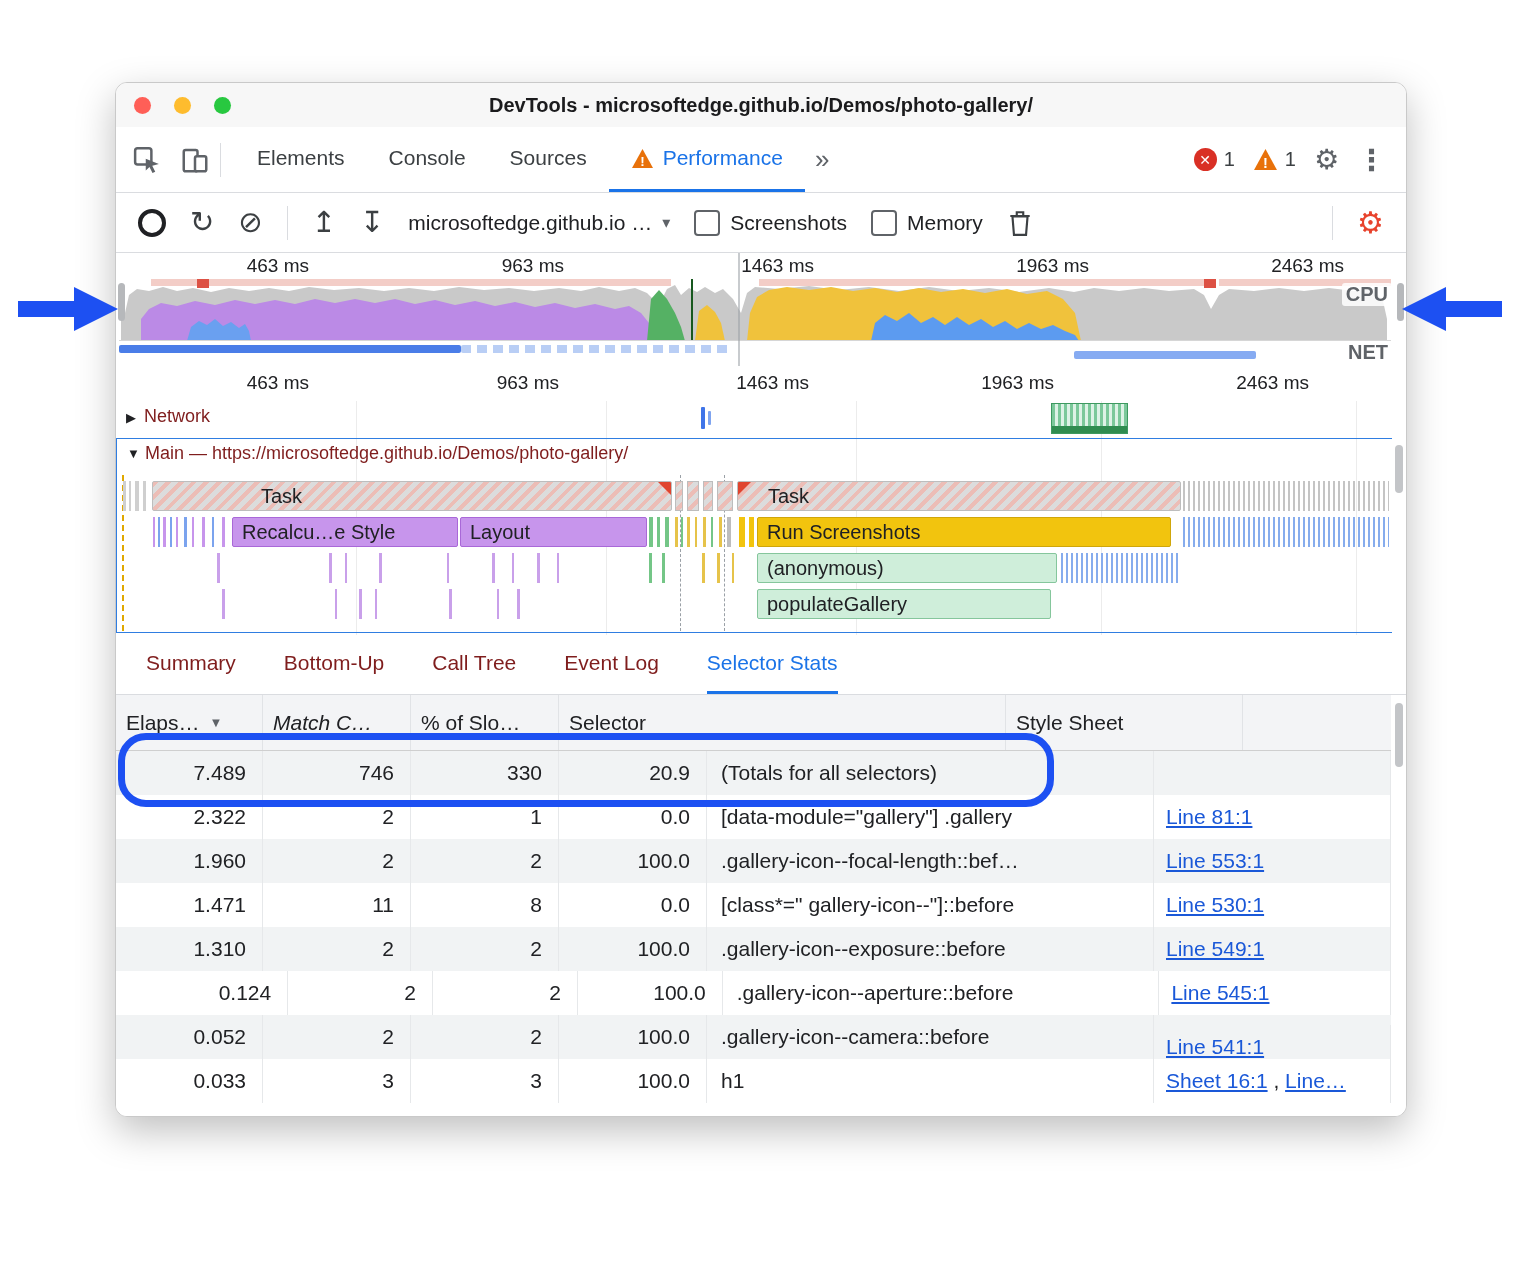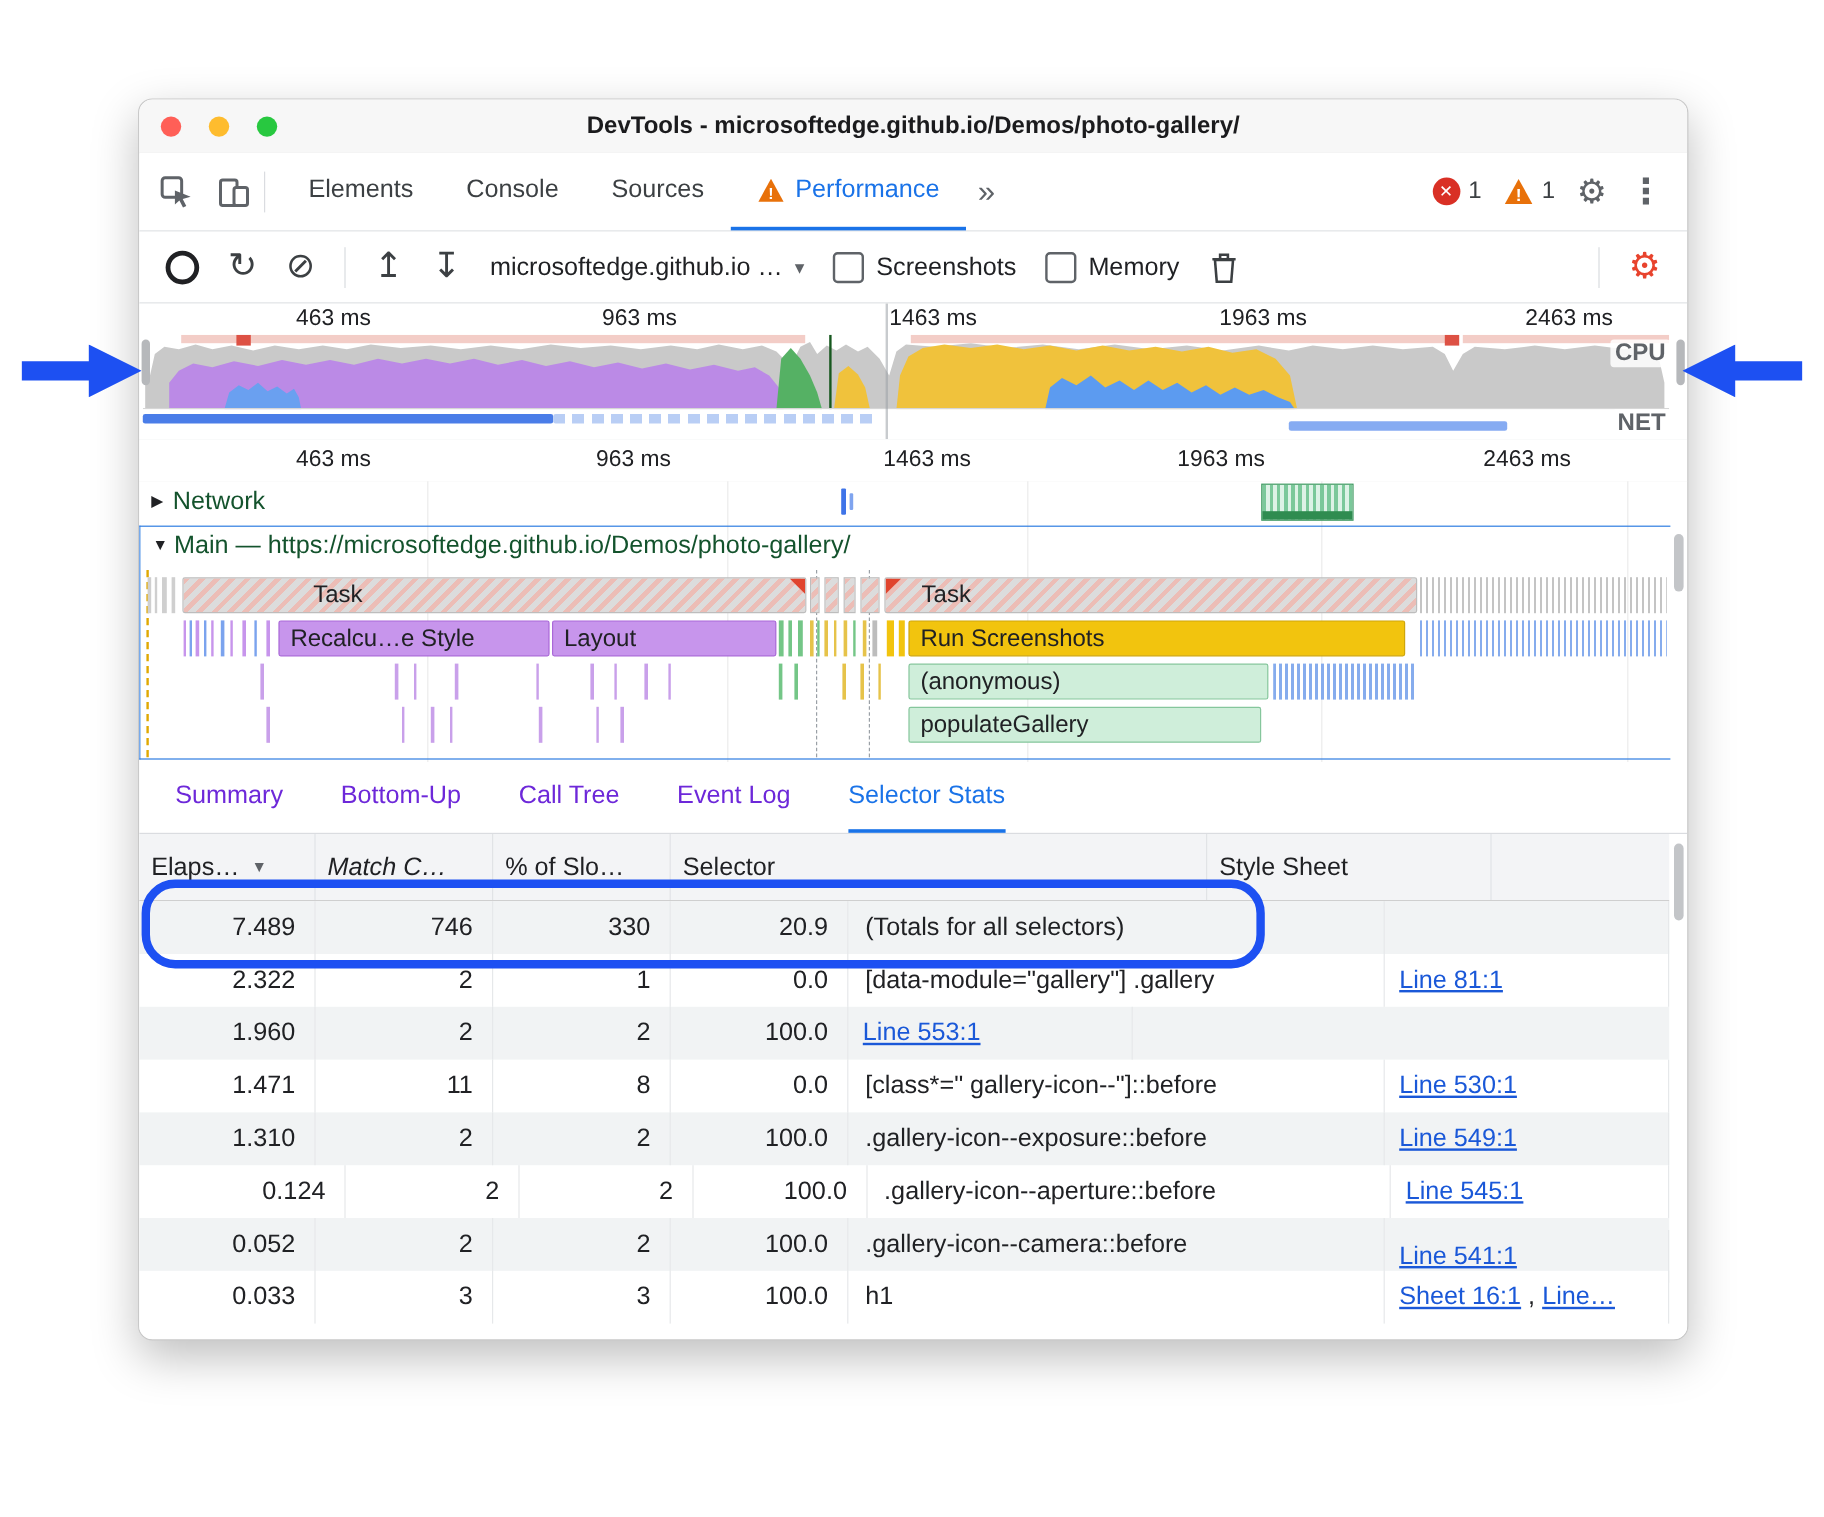--- a/index.html
+++ b/index.html
@@ -52,21 +52,21 @@
   .ov-pill{position:absolute;width:7px;height:38px;border-radius:4px;background:#b6b8bb;top:30px;}
   .ov-divider{position:absolute;left:622px;top:0;width:2px;height:113px;background:#9aa0a6;opacity:.55;}
   .netbar{position:absolute;height:8px;border-radius:2px;}
   
   .ruler{position:absolute;left:0;top:283px;width:100%;height:35px;background:#fff;border-bottom:1px solid #e6e6e6;}
   .ruler .tick{top:6px;}
   
   .tracks{position:absolute;left:0;top:318px;width:100%;height:234px;background:#fff;}
   .gline{position:absolute;top:0;width:1px;height:234px;background:#ececec;}
   .netrow{position:absolute;left:0;top:0;width:100%;height:37px;}
-  .rowlabel{position:absolute;left:28px;top:5px;font-size:21px;color:#14532d;font-weight:500;}
+  .rowlabel{position:absolute;left:28px;top:5px;font-size:18px;color:#7f1d1d;font-weight:500;}
   .disc{position:absolute;left:10px;top:9px;font-size:13px;color:#202124;}
   .net-activity{position:absolute;left:935px;top:2px;width:77px;height:31px;border:1px solid #3d9960;box-sizing:border-box;
     background:repeating-linear-gradient(90deg,#7bc89a 0 3px,#ddf2e6 3px 6px);}
   .net-activity:after{content:"";position:absolute;left:0;bottom:0;width:100%;height:7px;background:#2f8c50;}
   .netmark{position:absolute;background:#3f74e8;border-radius:1px;}
   .main-section{position:absolute;left:0;top:37px;width:1276px;height:195px;border:1px solid #2f7de1;border-right:none;box-sizing:border-box;}
   .flame{position:absolute;left:0;top:36px;width:1275px;height:156px;}
   .fbar{position:absolute;height:30px;line-height:29px;font-size:20px;color:#202124;border-radius:2px;
     box-sizing:border-box;padding-left:9px;white-space:nowrap;overflow:hidden;}
   .task-bar{background:repeating-linear-gradient(135deg,#ecbdb6 0 4px,#dcdcdc 4px 9px);border:1px solid #bdbdbd;}
@@ -77,21 +77,21 @@
   .green-bar{background:#cfeeda;border:1px solid #85c69c;}
   .stripes-gray{position:absolute;height:30px;background:repeating-linear-gradient(90deg,#c4c4c4 0 2px,transparent 2px 5px);}
   .stripes-blue{position:absolute;height:30px;background:repeating-linear-gradient(90deg,#86aced 0 2px,transparent 2px 5px);}
   .sliver{position:absolute;height:30px;}
   .dash-y{position:absolute;left:5px;top:0;height:156px;border-left:2px dashed #e0a800;}
   .dash-g{position:absolute;top:0;height:156px;border-left:1px dashed #9aa0a6;}
   .pill{position:absolute;width:8px;border-radius:4px;background:#c3c5c8;}
   
   .btabs{position:absolute;left:0;top:552px;width:100%;height:60px;background:#fff;border-bottom:1px solid #dadce0;
     display:flex;align-items:stretch;gap:48px;padding-left:30px;box-sizing:border-box;}
-  .btab{display:flex;align-items:center;font-size:21px;color:#6d28d9;border-bottom:3px solid transparent;cursor:default;}
+  .btab{display:flex;align-items:center;font-size:21px;color:#7f1d1d;border-bottom:3px solid transparent;cursor:default;}
   .btab.active{color:#1a73e8;border-bottom-color:#1a73e8;}
   
   .stats{position:absolute;left:0;top:612px;width:100%;height:421px;background:#fff;}
   .thead{position:absolute;left:0;top:0;width:1275px;height:56px;background:#f3f4f6;border-bottom:1px solid #cfcfcf;
     display:flex;box-sizing:border-box;}
   .th{display:flex;align-items:center;font-size:21px;color:#202124;padding-left:10px;box-sizing:border-box;
     border-right:1px solid #e1e3e6;gap:10px;}
   .sort{font-size:13px;color:#5f6368;}
   .tbody{position:absolute;left:0;top:56px;width:1275px;}
   .trow{display:flex;height:44px;align-items:center;}
@@ -408,20 +408,21 @@
             <div class="td num" style="width: 148px;">1</div>
             <div class="td num" style="width: 148px;">0.0</div>
             <div class="td sel" style="width: 447px;">[data-module="gallery"] .gallery</div>
             <div class="td ss" style="width: 237px;"><a class="link">Line 81:1</a></div>
           </div>
           <div class="trow striped">
             <div class="td num" style="width: 147px;">1.960</div>
             <div class="td num" style="width: 148px;">2</div>
             <div class="td num" style="width: 148px;">2</div>
             <div class="td num" style="width: 148px;">100.0</div>
+            <div class="td sel" style="width: 447px;">.gallery-icon--focal-length::bef…</div>
             <div class="td ss" style="width: 237px;"><a class="link">Line 553:1</a></div>
           </div>
           <div class="trow">
             <div class="td num" style="width: 147px;">1.471</div>
             <div class="td num" style="width: 148px;">11</div>
             <div class="td num" style="width: 148px;">8</div>
             <div class="td num" style="width: 148px;">0.0</div>
             <div class="td sel" style="width: 447px;">[class*=" gallery-icon--"]::before</div>
             <div class="td ss" style="width: 237px;"><a class="link">Line 530:1</a></div>
           </div>

